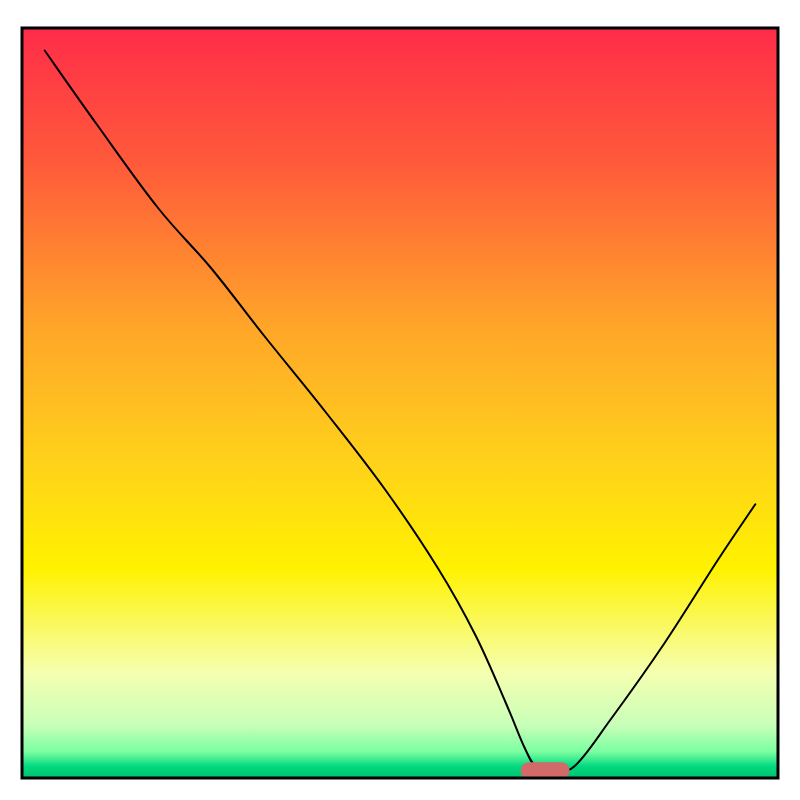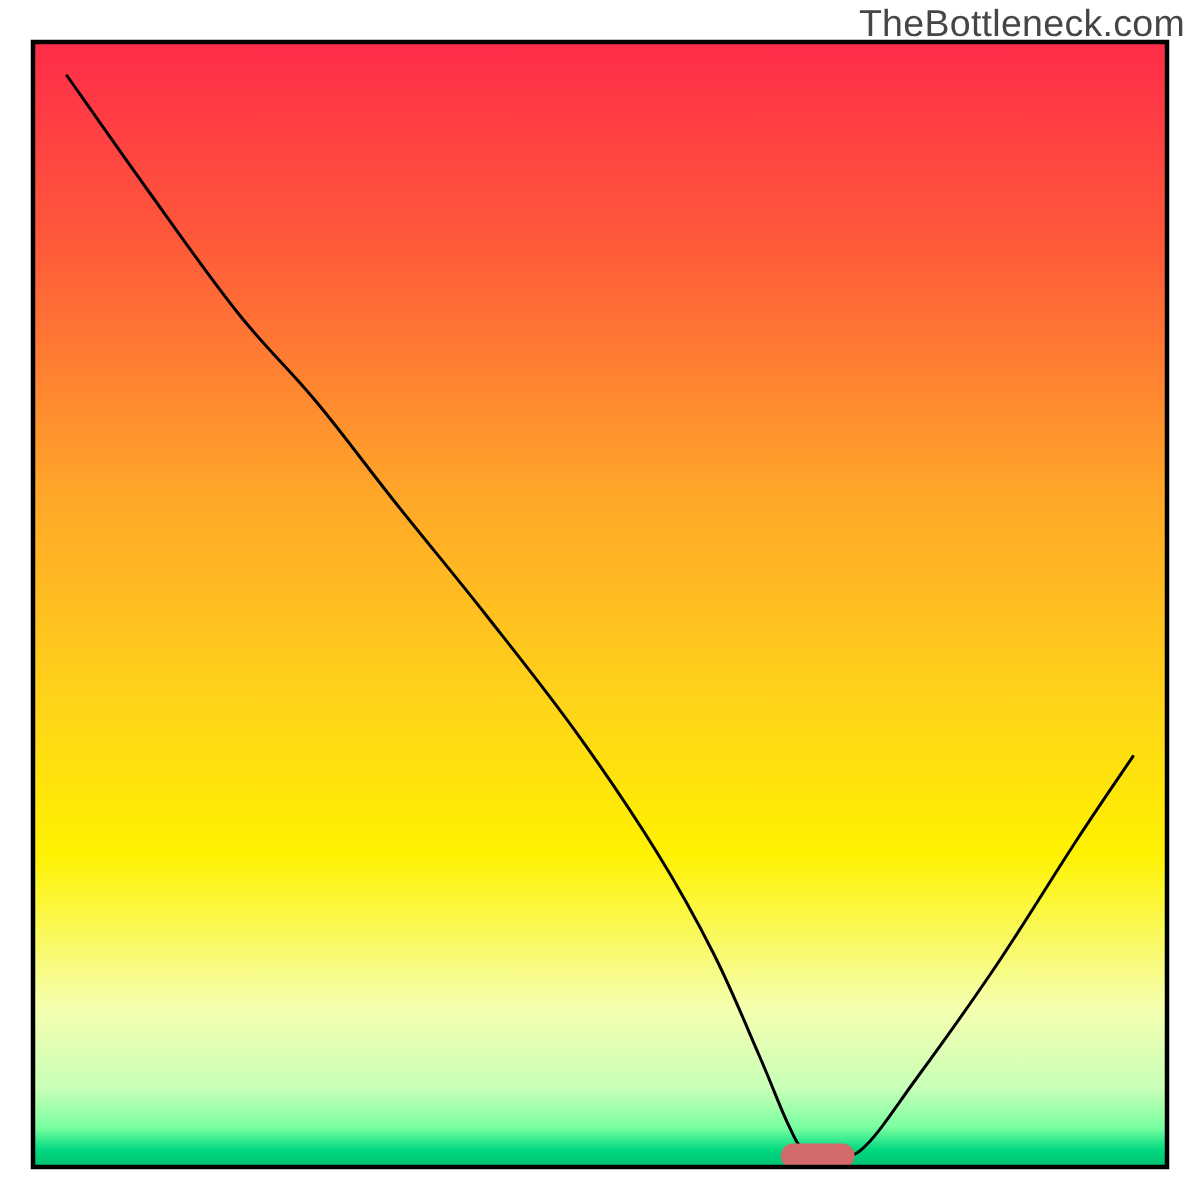--- a/index.html
+++ b/index.html
@@ -30,21 +30,20 @@
     left: 0;
     top: 0;
     width: 800px;
     height: 800px;
   }
 </style>
 </head>
 <body>
 
 <div class="chart-container">
-  <div class="watermark">TheBottleneck.com</div>
   <svg class="plot" viewBox="0 0 800 800">
     <defs>
       <linearGradient id="bg-grad" x1="0" y1="0" x2="0" y2="1">
           <stop offset="0%" stop-color="#ff2c49"></stop>
           <stop offset="18%" stop-color="#ff5a3a"></stop>
           <stop offset="40%" stop-color="#ffa629"></stop>
           <stop offset="57.99999999999999%" stop-color="#ffd21a"></stop>
           <stop offset="72%" stop-color="#fff200"></stop>
           <stop offset="86%" stop-color="#f5ffb0"></stop>
           <stop offset="93%" stop-color="#c8ffb8"></stop>

